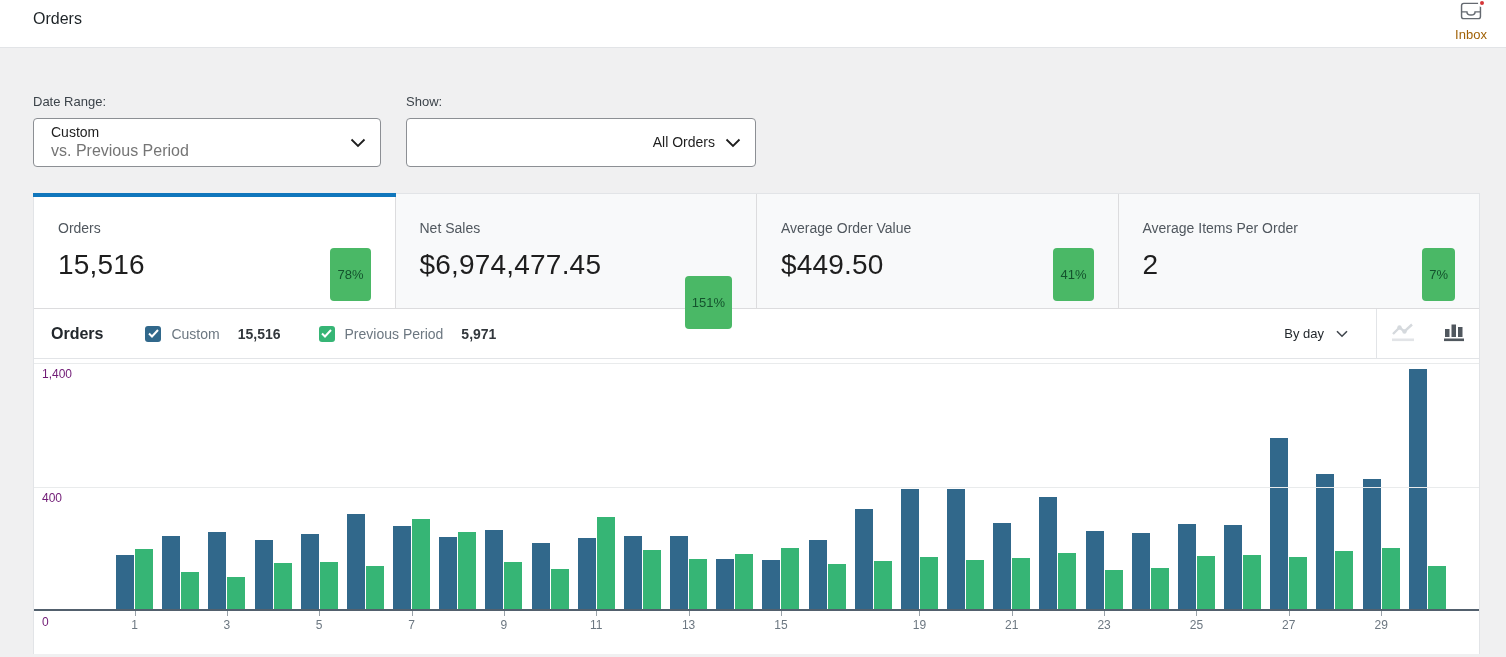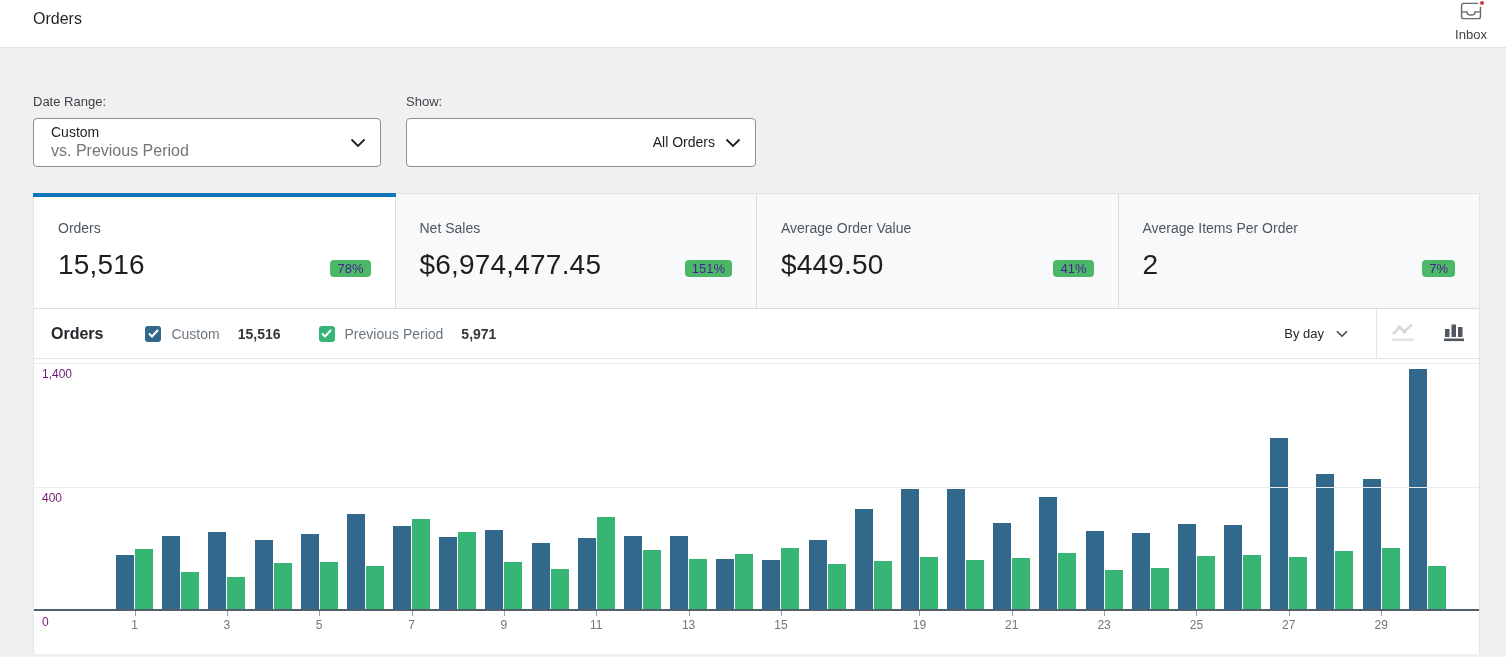--- a/index.html
+++ b/index.html
@@ -5,21 +5,21 @@
   * { margin:0; padding:0; box-sizing:border-box; }
   html,body { width:1506px; height:657px; overflow:hidden; }
   body { background:#f0f0f1; font-family:"Liberation Sans", sans-serif; color:#1e1e1e; }
 
   
   .topbar { position:relative; height:48px; background:#fff; border-bottom:1px solid #e2e4e7; }
   .page-title { position:absolute; left:33px; top:10px; font-size:16px; font-weight:400; color:#1d2327; }
   .inbox { position:absolute; top:2px; right:9px; width:52px; text-align:center; cursor:pointer; }
   .inbox-icon-wrap { position:relative; display:inline-block; width:22px; height:18px; }
   .inbox-dot { position:absolute; top:-3px; right:-4px; width:8px; height:8px; border-radius:50%; border:2px solid #fff; }
-  .inbox-label { font-size:13px; color:#404040; margin-top:3px; }
+  .inbox-label { font-size:13px; color:#a16207; margin-top:3px; }
 
   
   .filters { display:flex; gap:25px; padding:46px 0 0 33px; }
   .filter-label { font-size:13px; color:#3c434a; margin-bottom:9px; }
   .dropdown { position:relative; height:49px; background:#fff; border:1px solid #8c8f94; border-radius:4px;
               display:flex; flex-direction:column; justify-content:center; padding:0 40px 0 17px; cursor:pointer; }
   .dd-daterange { width:348px; }
   .dd-show { width:350px;align-items:flex-end; }
   .dd-value { font-size:14px; font-weight:500; color:#1e1e1e; line-height:1.15; }
   .dd-sub { font-size:16px; color:#757575; line-height:1.25; }
@@ -30,21 +30,21 @@
           height:461px; display:flex; flex-direction:column; }
 
   
   .tiles { display:flex; height:115px; border-bottom:1px solid #dcdcde; flex:none; }
   .tile { flex:1; position:relative; padding:26px 24px 0 24px; background:#f8f9fa; border-right:1px solid #dcdcde; cursor:pointer; }
   .tile:last-child { border-right:none; }
   .tile-selected { background:#fff; }
   .tile-selected::before { content:""; position:absolute; left:-1px; right:-1px; top:-1px; height:4px; background:var(--accent-blue); }
   .tile-label { font-size:14px; color:#50575e; }
   .tile-value { font-size:28px; color:#1e1e1e; margin-top:13px; letter-spacing:.2px; }
-  .tile-badge { position:absolute; right:24px; top:66px; border-radius:4px; padding:1px 7px; font-size:13px; color:#4c1d95; }
+  .tile-badge { position:absolute; right:24px; top:54px; border-radius:4px; padding:19px 7px; font-size:13px; color:#14532d; }
 
   
   .chart-header { height:50px; border-bottom:1px solid #e2e4e7; display:flex; align-items:center; padding-left:17px; flex:none; }
   .chart-title { font-size:16px; font-weight:700; color:#23282d; margin-right:42px; }
   .legend-item { display:flex; align-items:center; margin-right:38px; cursor:pointer; }
   .legend-checkbox { width:16px; height:16px; border-radius:3px; display:inline-flex; align-items:center; justify-content:center; }
   .legend-label { font-size:14px; color:#6c7781; margin-left:10px; }
   .legend-total { font-size:14px; font-weight:700; color:#32373c; margin-left:18px; }
   .chart-header-right { margin-left:auto; display:flex; align-items:center; height:100%; }
   .interval-select { display:flex; align-items:center; gap:12px; font-size:13px; color:#23282d; padding-right:28px; cursor:pointer; }
@@ -110,21 +110,21 @@
 <div class="card">
   <div class="tiles">
       <div class="tile tile-selected">
         <div class="tile-label">Orders</div>
         <div class="tile-value">15,516</div>
         <div class="tile-badge" style="background: rgb(74, 184, 102);">78%</div>
       </div>
       <div class="tile">
         <div class="tile-label">Net Sales</div>
         <div class="tile-value">$6,974,477.45</div>
-        <div class="tile-badge" style="background: rgb(74, 184, 102);">151%</div>
+        <div class="tile-badge" style="background: rgb(74, 184, 102); margin-top: 28px;">151%</div>
       </div>
       <div class="tile">
         <div class="tile-label">Average Order Value</div>
         <div class="tile-value">$449.50</div>
         <div class="tile-badge" style="background: rgb(74, 184, 102); margin-left: 39px;">41%</div>
       </div>
       <div class="tile">
         <div class="tile-label">Average Items Per Order</div>
         <div class="tile-value">2</div>
         <div class="tile-badge" style="background: rgb(74, 184, 102);">7%</div>

